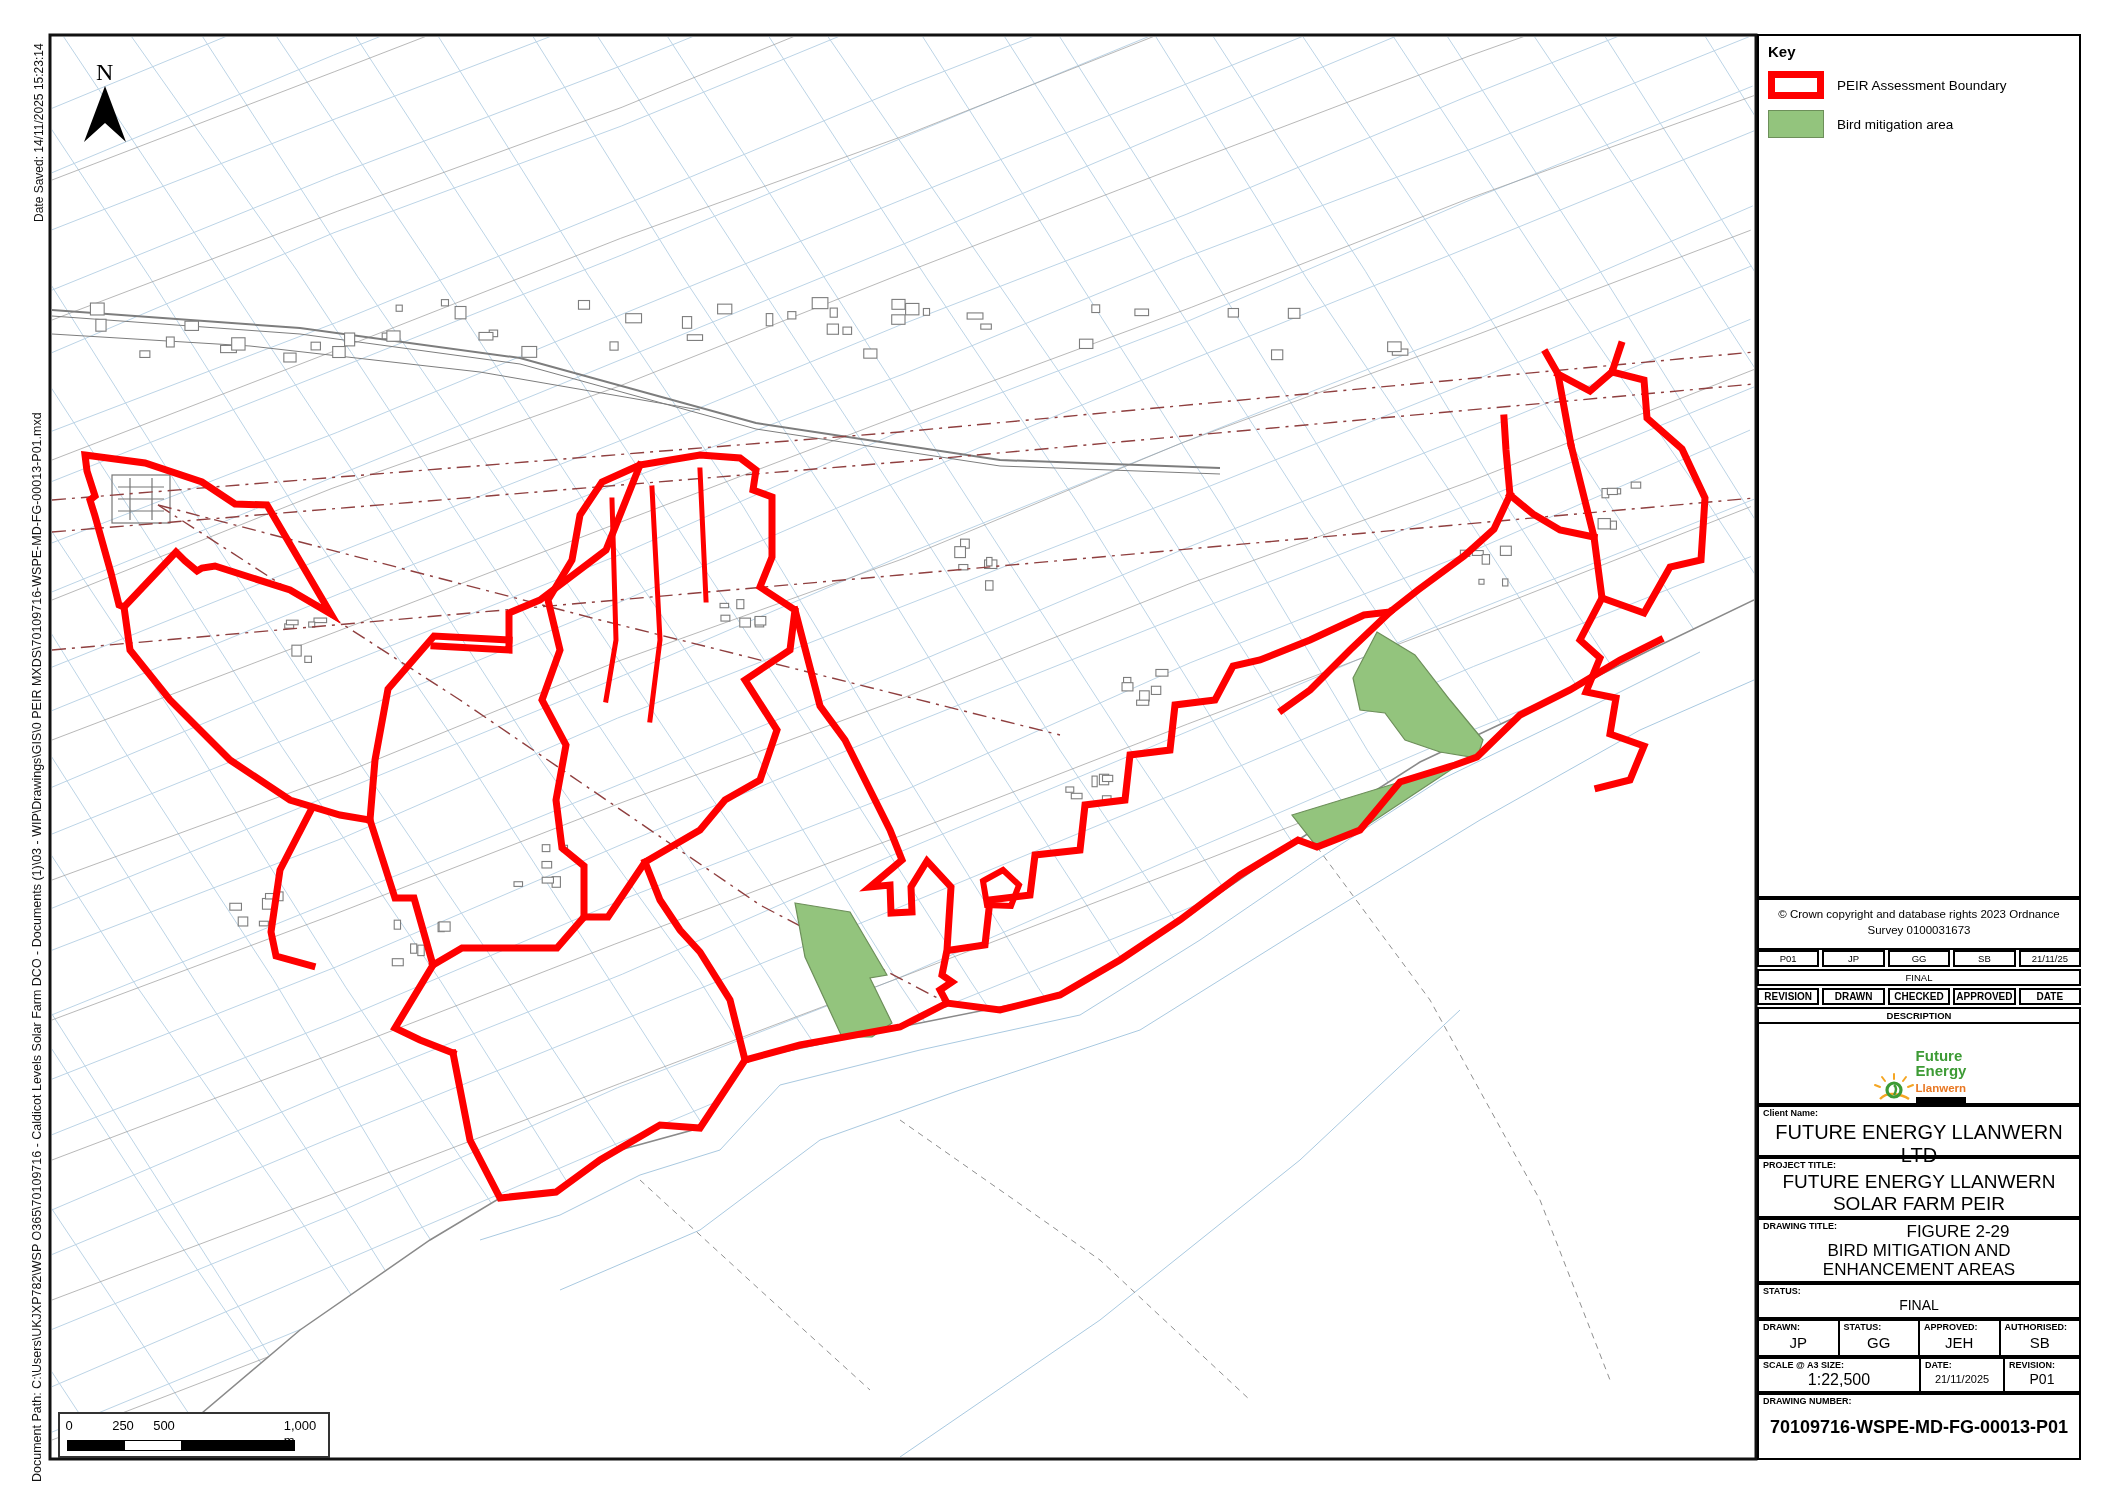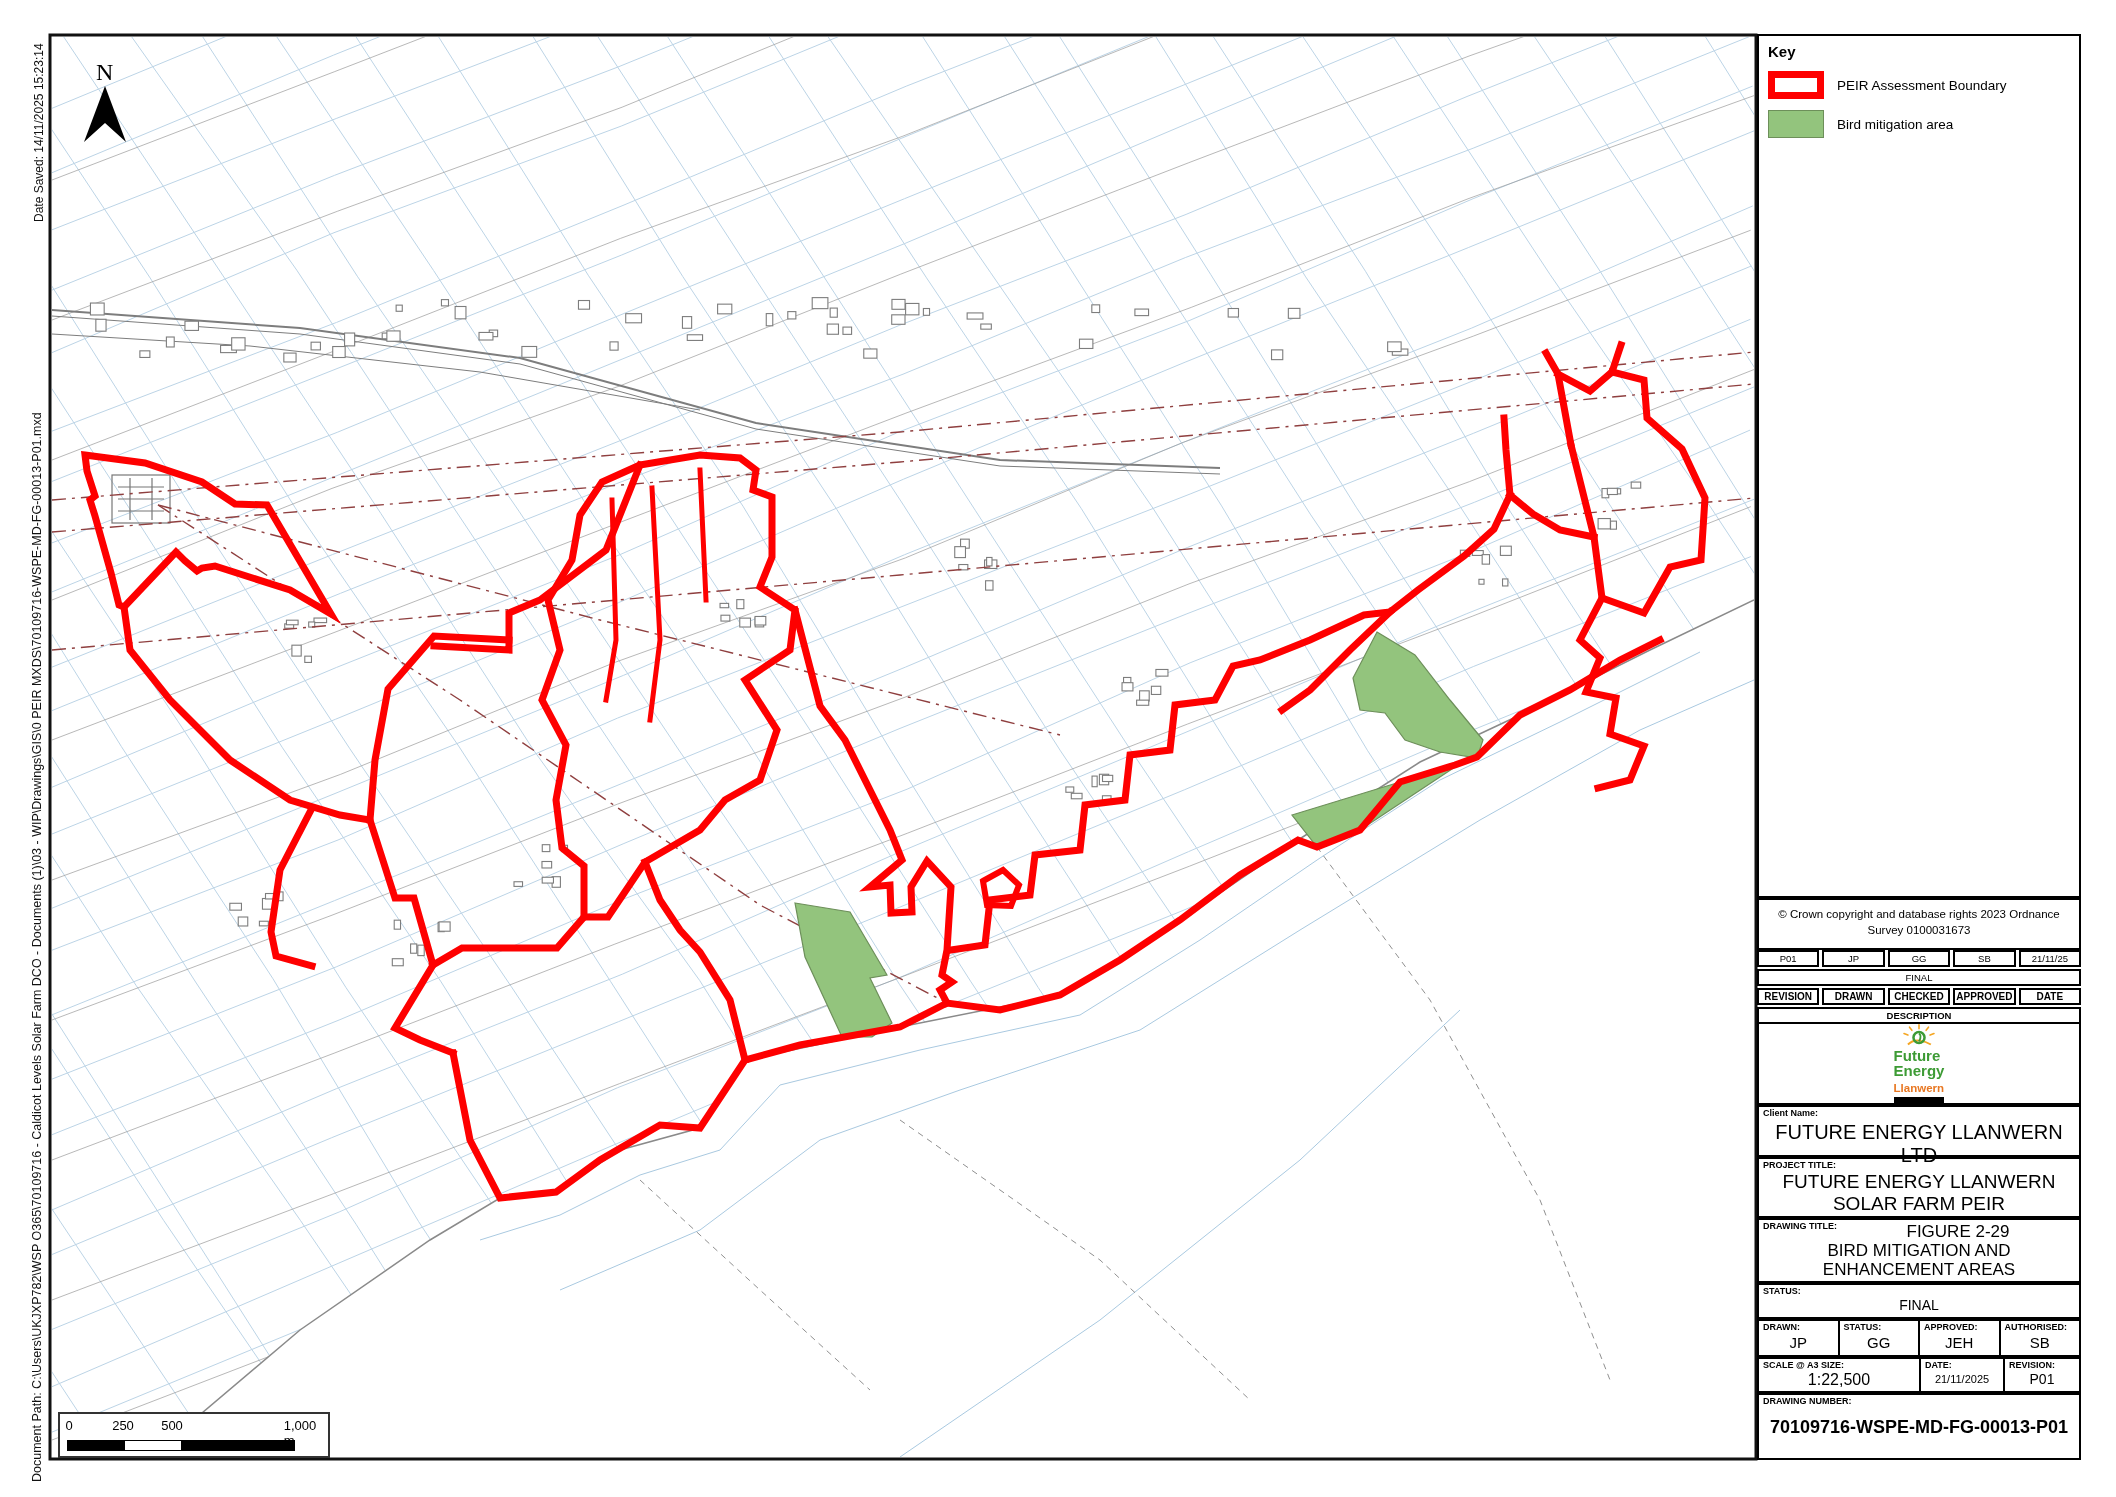--- a/index.html
+++ b/index.html
@@ -21,21 +21,21 @@
   .revgrid{position:absolute;left:1757px;width:324px;box-sizing:border-box;}
   .revrow{display:flex;gap:3px;margin-bottom:2px;}
   .revcell{flex:1;border:2px solid #000;text-align:center;font-size:9.5px;padding:1px 0;background:#fff;box-sizing:border-box;}
   .revhead{font-weight:bold;font-size:10px;}
   .revfull{border:2px solid #000;text-align:center;font-size:9.5px;padding:1px 0;margin-bottom:2px;background:#fff;}
   .bigval{text-align:center;}
   .cells{display:flex;height:100%;}
   .cell{flex:1;border-left:2px solid #000;box-sizing:border-box;display:flex;flex-direction:column;}
   .cell:first-child{border-left:none;}
   .cellval{flex:1;display:flex;align-items:center;justify-content:center;font-size:15px;padding-bottom:3px;}
-  .logorow{display:flex;flex-direction:column;align-items:center;justify-content:center;height:100%;}
+  .logorow{display:flex;flex-direction:row;align-items:flex-end;justify-content:center;height:100%;}
   .logotxt{line-height:1.0;}
   .logo-green{color:#3d9b35;font-weight:bold;font-size:15px;line-height:1.05;}
   .logo-orange{color:#e87722;font-weight:bold;font-size:11.5px;border-bottom:6px solid #000000;
                display:inline-block;padding-bottom:1px;line-height:1.2;}
   
   #scalebar{position:absolute;left:58px;top:1412px;width:272px;height:46px;border:2px solid #333;
             background:#fff;box-sizing:border-box;}
   .sblab{position:absolute;top:4px;font-size:13px;transform:translateX(-50%);}
   #sbbar{position:absolute;left:7px;top:26px;width:226px;height:9px;border:1px solid #000;display:flex;box-sizing:content-box;}
   .sbseg{height:100%;}
@@ -313,21 +313,21 @@
     <text x="96" y="80" font-family="Liberation Serif, serif" font-size="24">N</text>
     <polygon points="105,86 126,142 105,123 84,142" fill="#000"></polygon>
   </svg>
 
   <div class="vtext" style="left:32px;top:222px;font-size:12px;">Date Saved: 14/11/2025 15:23:14</div>
   <div class="vtext" style="left:30px;top:1482px;">Document Path: C:\Users\UKJXP782\WSP O365\70109716 - Caldicot Levels Solar Farm DCO - Documents (1)\03 - WIP\Drawings\GIS\0 PEIR MXDS\70109716-WSPE-MD-FG-00013-P01.mxd</div>
 
   <div id="scalebar">
     <span class="sblab" style="left:9px">0</span>
     <span class="sblab" style="left:63px">250</span>
-    <span class="sblab" style="left:112px">500</span>
+    <span class="sblab" style="left:104px">500</span>
     <span class="sblab" style="left:240px">1,000 m</span>
     <div id="sbbar">
       <div class="sbseg" style="width:56.5px;background:#000"></div>
       <div class="sbseg" style="width:56.5px;background:#fff"></div>
       <div class="sbseg" style="width:113px;background:#000"></div>
     </div>
   </div>
 
   <div class="tb" style="top:34px;height:864px;">
     <div class="keytitle">Key</div>

